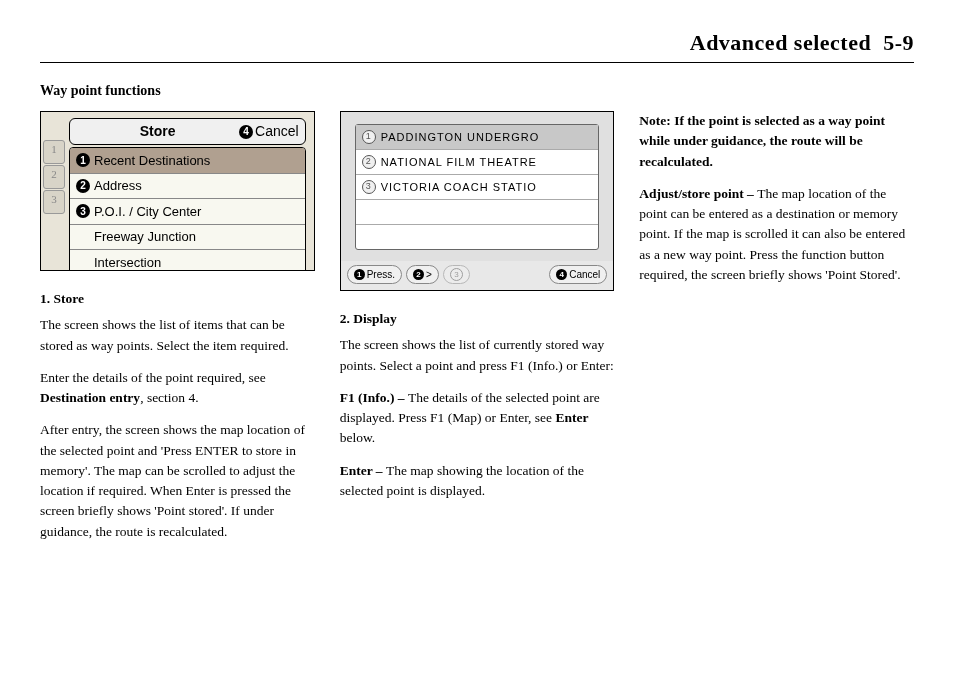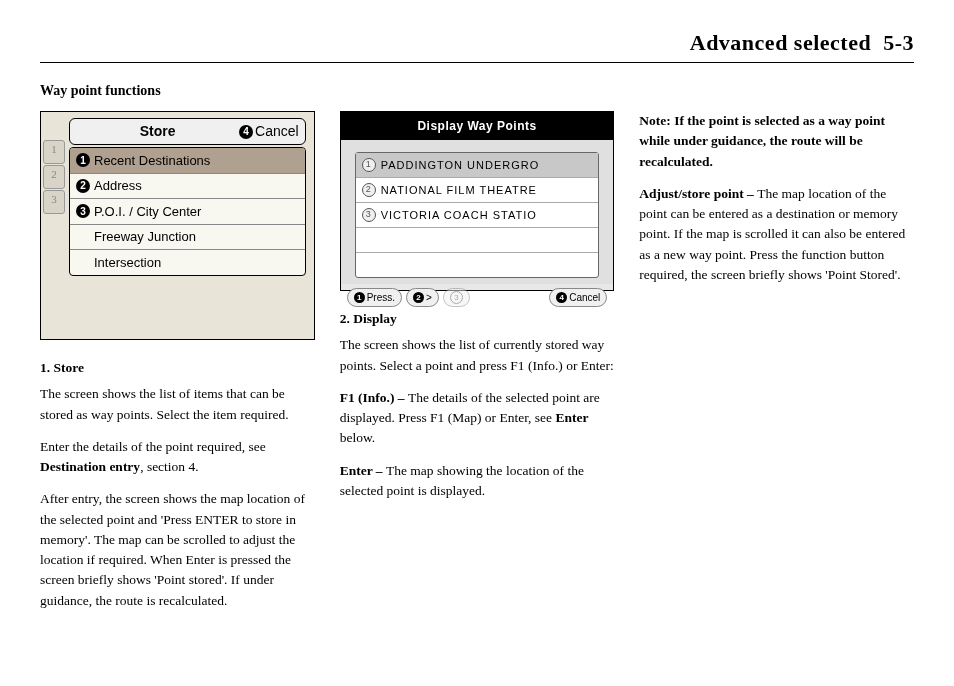--- a/index.html
+++ b/index.html
@@ -36,21 +36,21 @@
   }
   .screenshot {
     border: 1px solid #000;
     margin-bottom: 18px;
     width: 100%;
     box-sizing: border-box;
     background: #eee;
   }
   
   .store-shot {
-    height: 229px;
+    height: 160px;
     position: relative;
     background: #e8e4d8;
     overflow: hidden;
   }
   .store-header {
     display: flex;
     justify-content: space-between;
     align-items: center;
     background: #f0f0f0;
     border: 1px solid #000;
@@ -196,21 +196,21 @@
   .sub-title {
     font-weight: bold;
     margin-bottom: 6px;
   }
   .bold { font-weight: bold; }
 </style>
 </head>
 <body>
 
 <div class="header">
-  <span>Advanced selected</span>&nbsp;&nbsp;<span>5-3</span>
+  <span>Advanced selected</span>&nbsp;&nbsp;<span>5-9</span>
 </div>
 
 <div class="section-title">Way point functions</div>
 
 <div class="columns">
 
   <div class="column">
     <div class="screenshot store-shot">
       <div class="store-header">
         <span class="title">Store</span>
@@ -252,21 +252,20 @@
     <div class="sub-title">1.  Store</div>
     <div class="para">The screen shows the list of items that can be stored as way points. Select the item required.</div>
     <div class="para">
       <span>Enter the details of the point required, see </span><span class="bold">Destination entry</span><span>, section 4.</span>
     </div>
     <div class="para">After entry, the screen shows the map location of the selected point and 'Press ENTER to store in memory'. The map can be scrolled to adjust the location if required. When Enter is pressed the screen briefly shows 'Point stored'. If under guidance, the route is recalculated.</div>
   </div>
 
   <div class="column">
     <div class="screenshot display-shot">
-      <div class="display-header">Display Way Points</div>
       <div class="display-body">
         <div class="display-list">
           <div class="display-item selected">
             <span class="outline-num">1</span>
             <span>PADDINGTON UNDERGRO</span>
           </div>
           <div class="display-item">
             <span class="outline-num">2</span>
             <span>NATIONAL FILM THEATRE</span>
           </div>

